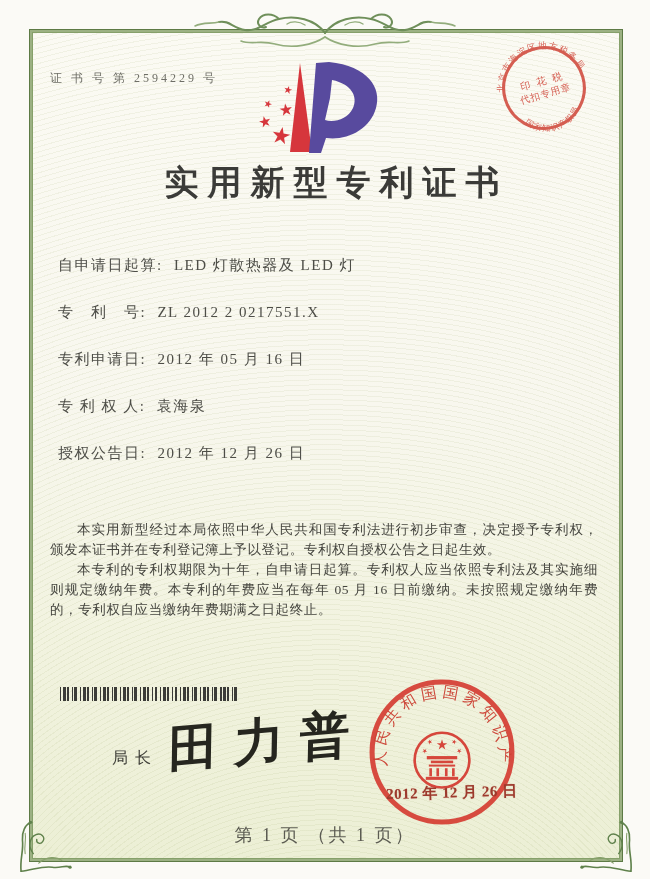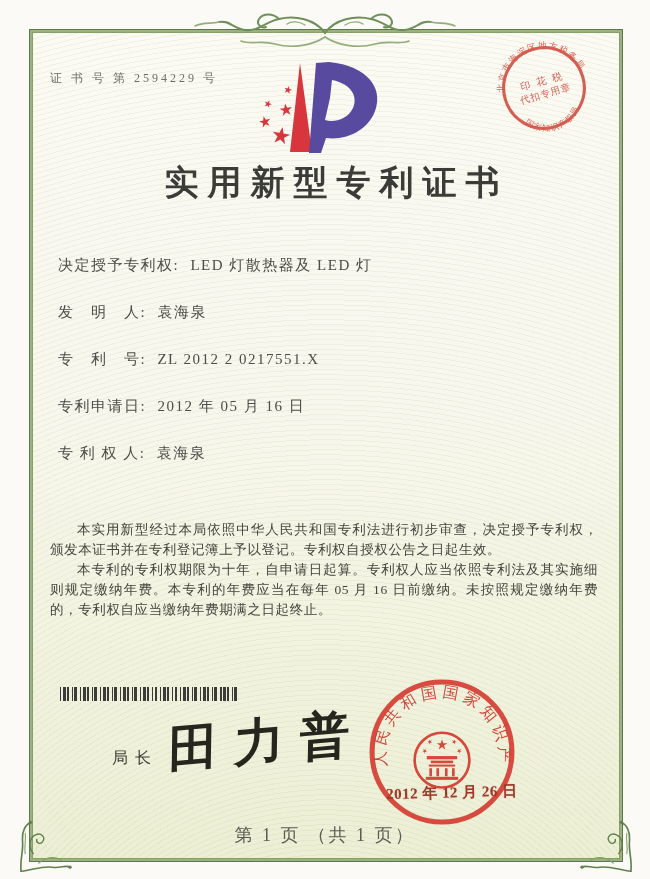--- a/index.html
+++ b/index.html
@@ -127,38 +127,38 @@
   </g>
   <path fill="#584a9e" fill-rule="evenodd" d="M80,5 L93,4
     C132,8 146,30 140,50 C134,72 110,83 90,80 L85,95 L73,95 Z
     M96,22 C116,26 122,39 117,50 C112,61 98,65 89,62 L94,40 Z"></path>
 </svg>
 
 <div class="title">实用新型专利证书</div>
 
 <div class="fields">
   <div class="field-row">
-    <span class="lbl">决定授予专利权:</span>
+    <span class="lbl">自申请日起算:</span>
     <span class="val">LED 灯散热器及 LED 灯</span>
-  </div>
-  <div class="field-row">
-    <span class="lbl">发　明　人:</span>
-    <span class="val">袁海泉</span>
   </div>
   <div class="field-row">
     <span class="lbl">专　利　号:</span>
     <span class="val">ZL 2012 2 0217551.X</span>
   </div>
   <div class="field-row">
     <span class="lbl">专利申请日:</span>
     <span class="val">2012 年 05 月 16 日</span>
   </div>
   <div class="field-row">
     <span class="lbl">专 利 权 人:</span>
     <span class="val">袁海泉</span>
+  </div>
+  <div class="field-row">
+    <span class="lbl">授权公告日:</span>
+    <span class="val">2012 年 12 月 26 日</span>
   </div>
 </div>
 
 <div class="body-text">
   <p>本实用新型经过本局依照中华人民共和国专利法进行初步审查，决定授予专利权，颁发本证书并在专利登记簿上予以登记。专利权自授权公告之日起生效。</p>
   <p>本专利的专利权期限为十年，自申请日起算。专利权人应当依照专利法及其实施细则规定缴纳年费。本专利的年费应当在每年 05 月 16 日前缴纳。未按照规定缴纳年费的，专利权自应当缴纳年费期满之日起终止。</p>
 </div>
 
 <div class="barcode"></div>
 

